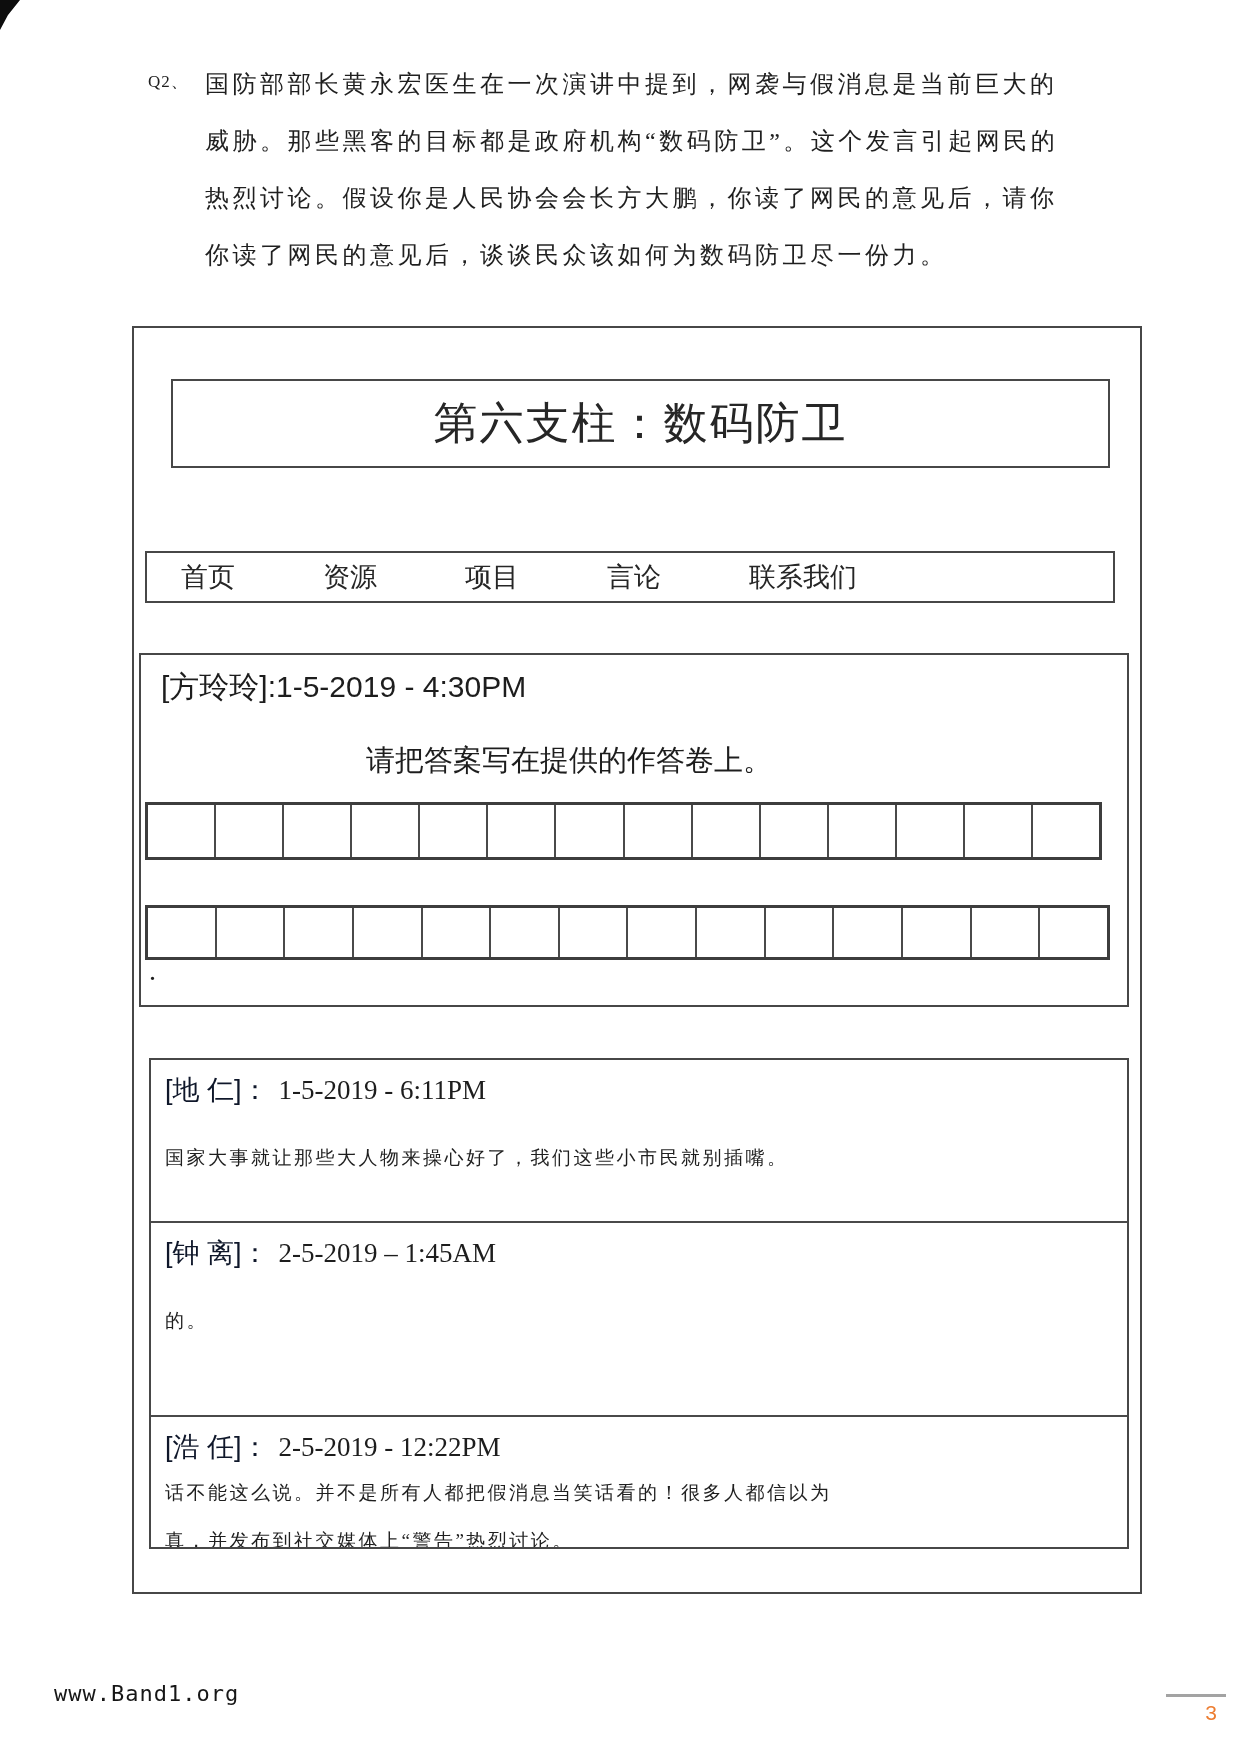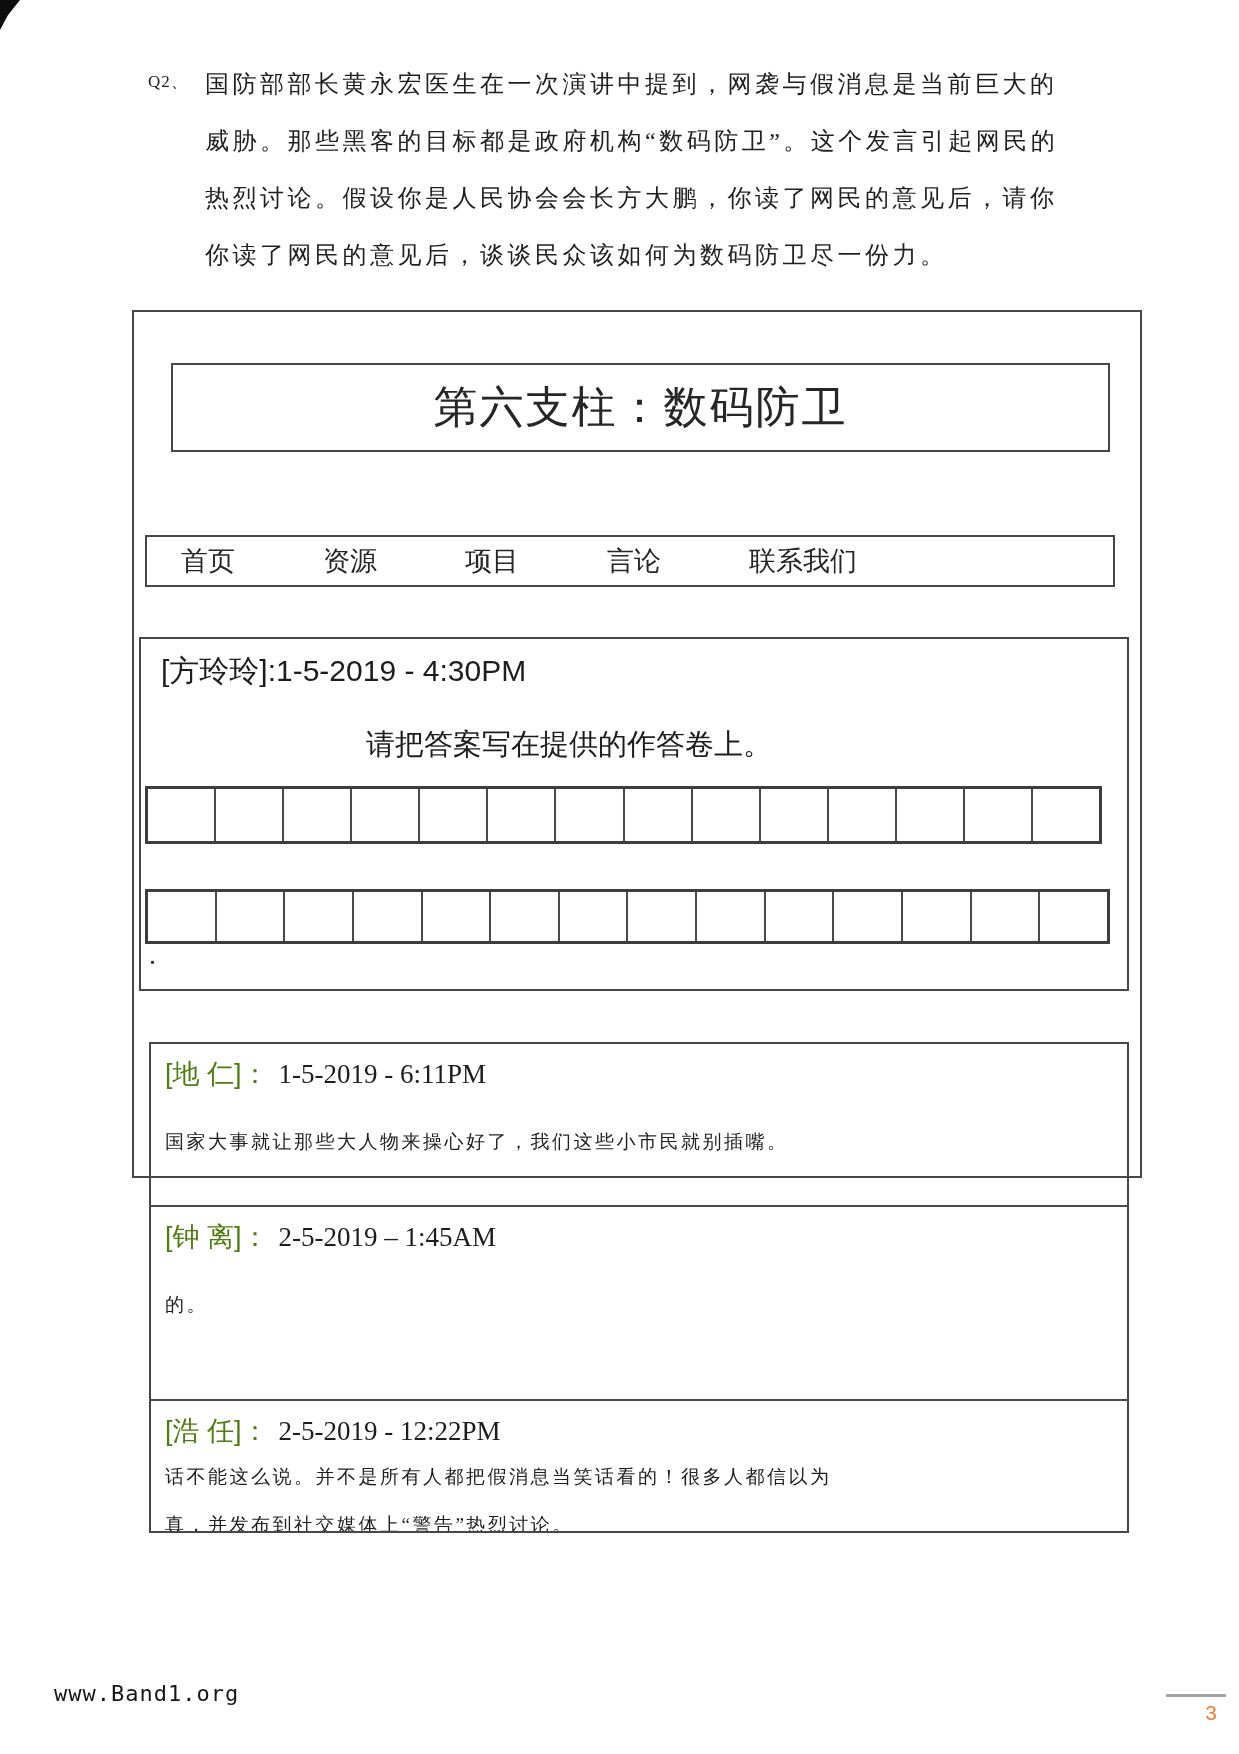--- a/index.html
+++ b/index.html
@@ -8,21 +8,21 @@
     font-family:"Liberation Serif", serif;color:#1f1f1f;overflow:hidden;
   }
   
   .corner-mark{position:absolute;left:0;top:0;width:20px;height:30px;background:#0d0d0d;
     clip-path:polygon(0 0,100% 0,40% 50%,0 100%);}
   
   .q-label{position:absolute;left:148px;top:70px;font-size:17px;letter-spacing:1px;}
   .q-lines{position:absolute;left:205px;top:56px;width:860px;}
   .q-line{height:57px;line-height:57px;font-size:24px;letter-spacing:3.5px;white-space:nowrap;}
   
-  .webpage{position:absolute;left:132px;top:310px;width:1010px;height:868px;
+  .webpage{position:absolute;left:132px;top:326px;width:1010px;height:1268px;
     border:2px solid #474747;box-sizing:border-box;background:#fff;}
   
   .banner{position:absolute;left:37px;top:51px;width:939px;height:89px;
     border:2px solid #474747;box-sizing:border-box;display:flex;align-items:center;justify-content:center;}
   .banner-title{font-family:"Liberation Sans", sans-serif;font-size:44px;letter-spacing:2px;color:#262626;}
   
   .navbar{position:absolute;left:11px;top:223px;width:970px;height:52px;
     border:2px solid #474747;box-sizing:border-box;display:flex;align-items:center;padding-left:34px;}
   .nav-item{font-family:"Liberation Sans", sans-serif;font-size:27px;color:#262626;margin-right:88px;white-space:nowrap;}
   
@@ -39,21 +39,21 @@
   .grid-cell:last-child{border-right:none;}
   .post-period{position:absolute;left:8px;top:300px;font-size:28px;}
   
   .comments{position:absolute;left:15px;top:730px;width:980px;height:491px;
     border:2px solid #474747;box-sizing:border-box;overflow:hidden;}
   .comment-section{box-sizing:border-box;padding:12px 14px 0 14px;}
   div.comment-section:nth-of-type(1){height:161px;}
   div.comment-section:nth-of-type(2){height:194px;border-top:2px solid #4a4a4a;}
   div.comment-section:nth-of-type(3){height:134px;border-top:2px solid #4a4a4a;}
   .comment-header{white-space:nowrap;}
-  .comment-author{font-family:"Liberation Sans", sans-serif;font-size:27px;color:#4d7c0f;}
+  .comment-author{font-family:"Liberation Sans", sans-serif;font-size:27px;color:#0f172a;}
   .comment-time{font-family:"Liberation Serif", serif;font-size:27px;color:#1d1d1d;margin-left:10px;}
   .comment-body{margin-top:26px;}
   div.comment-section:nth-of-type(3) .comment-body{margin-top:4px;}
   .comment-line{font-size:19px;letter-spacing:2.5px;line-height:48px;white-space:nowrap;}
   
   .footer-url{position:absolute;left:54px;top:1681px;font-family:"DejaVu Sans Mono", monospace;
     font-size:22px;letter-spacing:1px;color:#161616;}
   .pageno-line{position:absolute;left:1166px;top:1694px;width:60px;height:3px;background:#a3a3a3;}
   .pageno{position:absolute;left:1196px;top:1701px;width:30px;text-align:center;
     font-family:"Liberation Sans", sans-serif;font-size:21px;}

